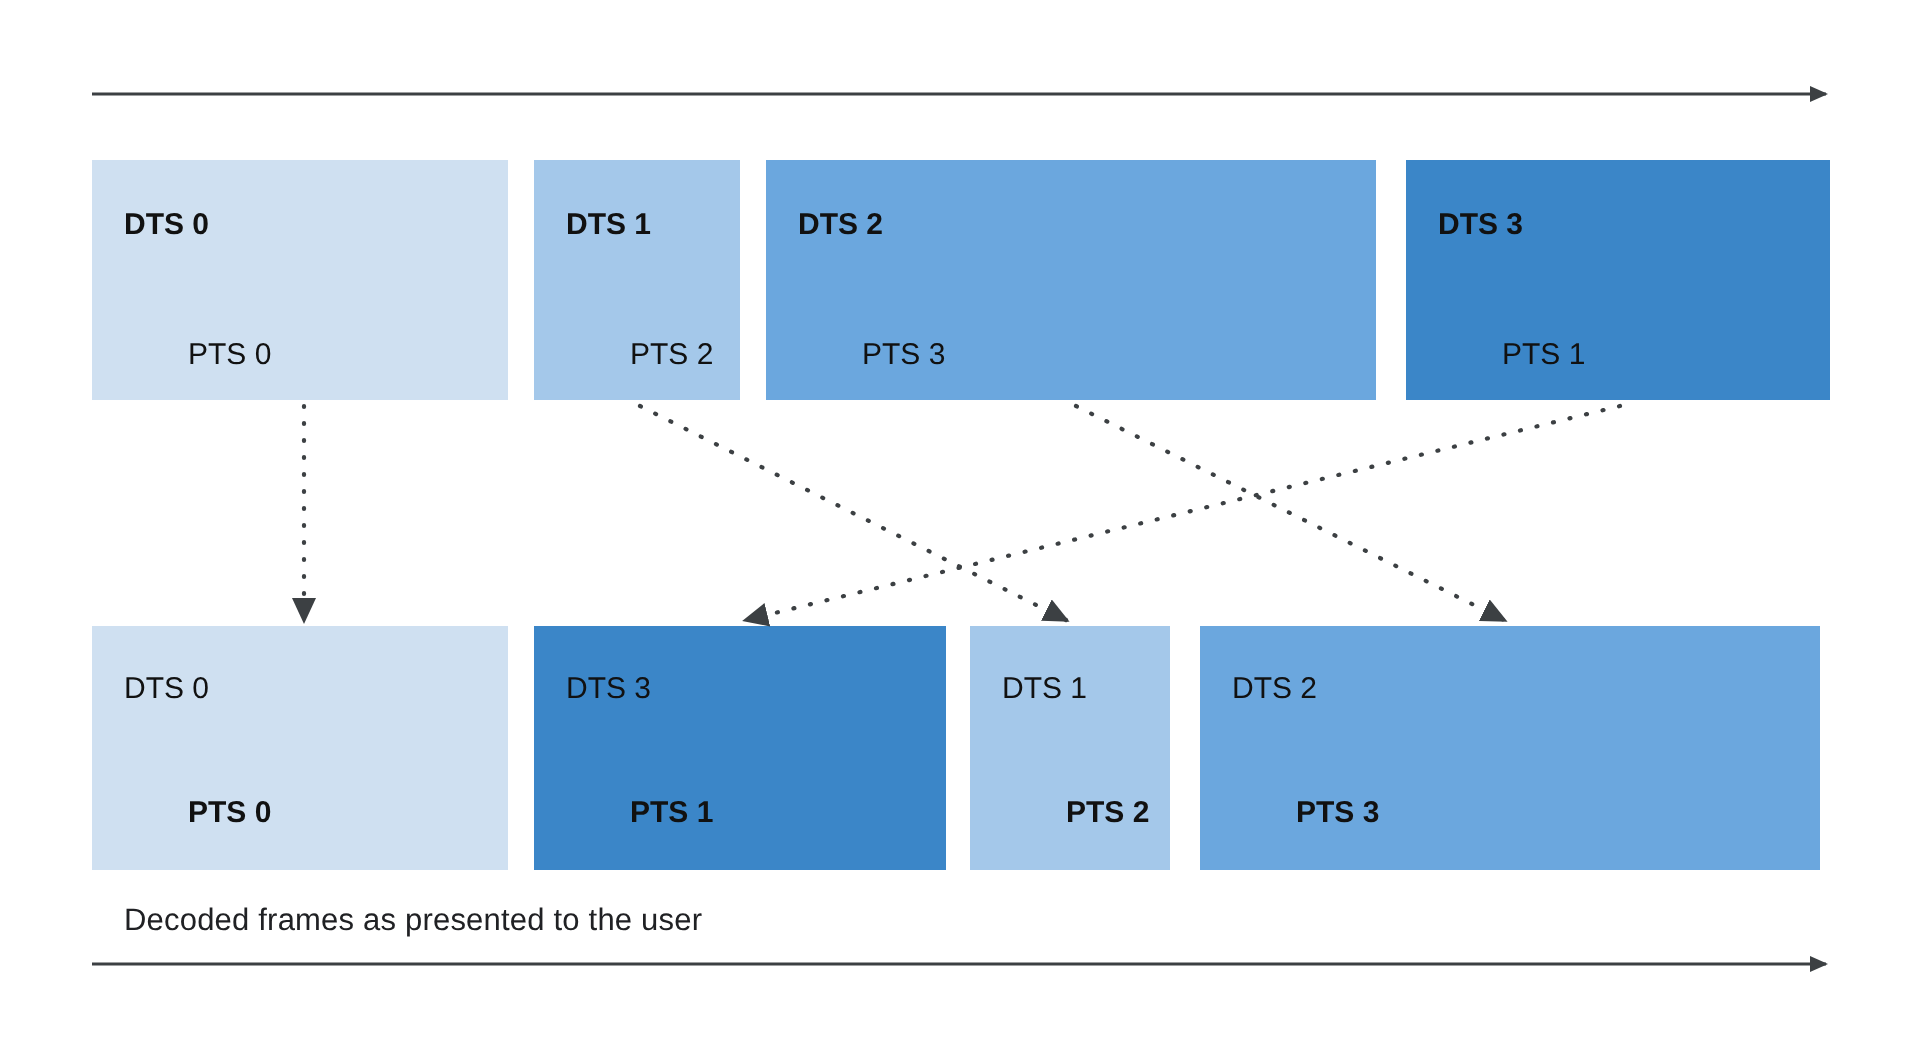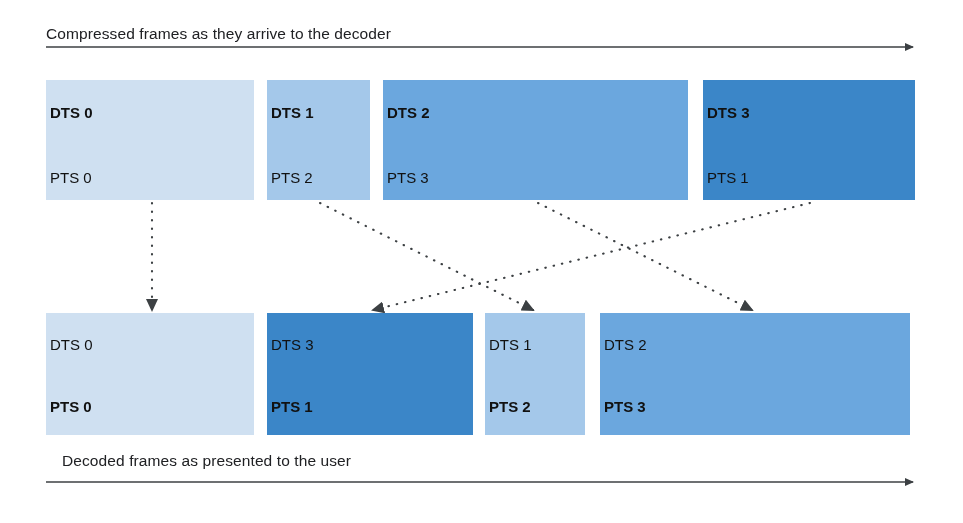--- a/index.html
+++ b/index.html
@@ -39,27 +39,27 @@
   }
 
   .frame {
     position: absolute;
     box-sizing: border-box;
     padding-left: 16px;
   }
   .frame .dts,
   .frame .pts {
     position: absolute;
-    left: 4px;
+    left: 16px;
     font-size: 15px;
     color: #111111;
     white-space: nowrap;
   }
   .frame .dts { top: 24px; }
-  .frame .pts { top: 89px; }
+  .frame .pts { top: 89px; margin-left: 32px; }
 
   
   .row-top .dts { font-weight: bold; }
   .row-top .pts { font-weight: normal; }
   
   .row-bottom .dts { font-weight: normal; top: 23px; }
   .row-bottom .pts { font-weight: bold; top: 85px; }
 
   .connectors {
     position: absolute;
@@ -68,21 +68,20 @@
     width: 963px;
     height: 523px;
     pointer-events: none;
   }
 </style>
 </head>
 <body>
 
 <div id="diagram">
 
-  <div class="caption" id="caption-top">Compressed frames as they arrive to the decoder</div>
 
   <div class="caption" id="caption-bottom">Decoded frames as presented to the user</div>
 
   <svg class="axis-svg" id="axis-layer" viewBox="0 0 963 523" xmlns="http://www.w3.org/2000/svg">
     <defs>
       <marker id="arrowhead-solid" markerWidth="9" markerHeight="8" refX="8" refY="4" orient="auto" markerUnits="userSpaceOnUse">
         <path d="M0,0 L9,4 L0,8 z" fill="#3c4043"></path>
       </marker>
       <marker id="arrowhead-dotted" markerWidth="13" markerHeight="12" refX="11" refY="6" orient="auto" markerUnits="userSpaceOnUse">
         <path d="M0,0 L13,6 L0,12 z" fill="#3c4043"></path>

